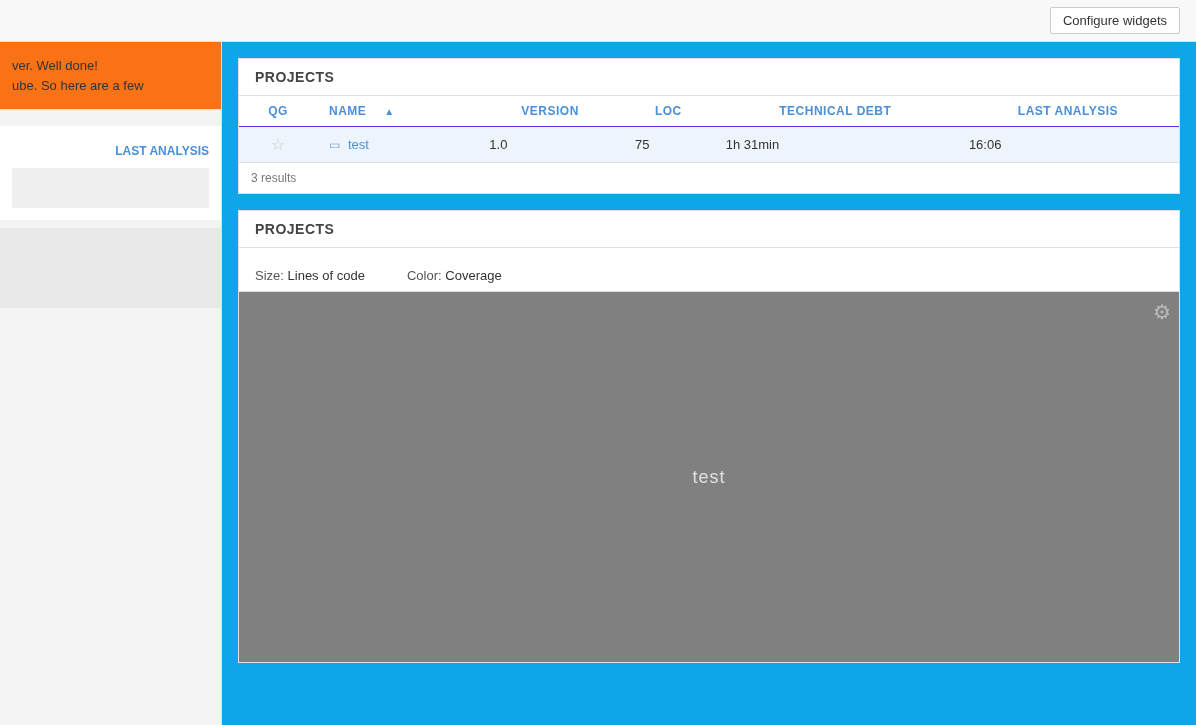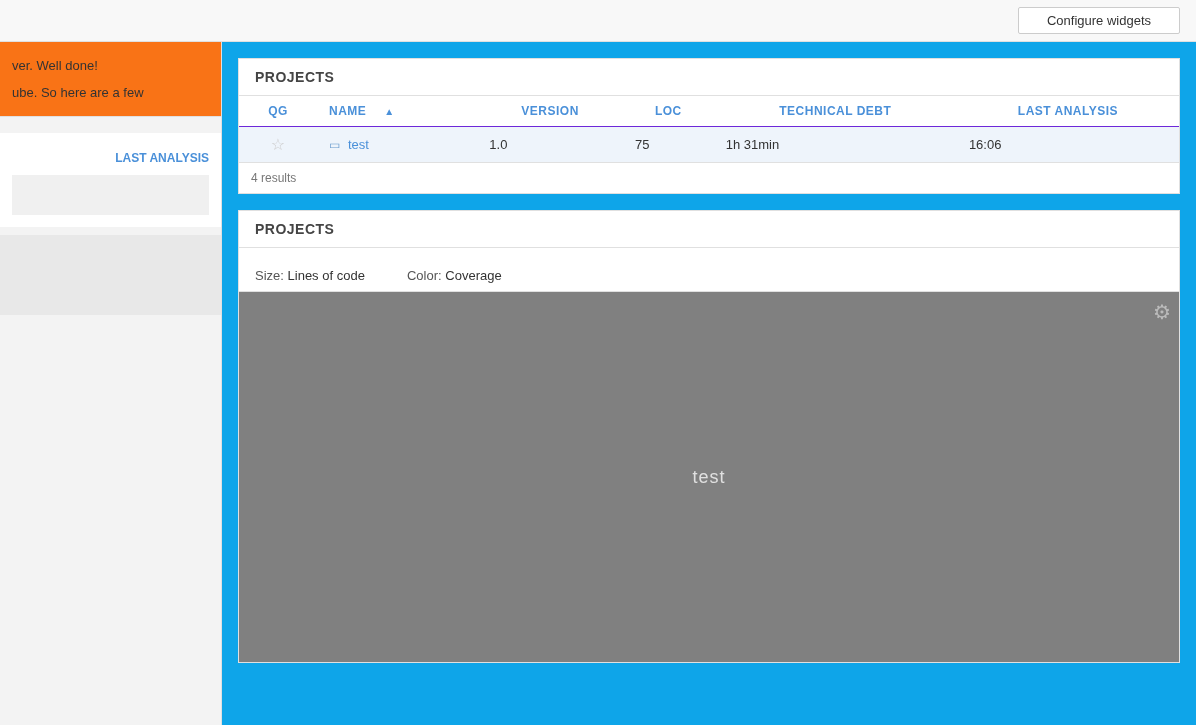--- a/index.html
+++ b/index.html
@@ -21,21 +21,21 @@
       background: #f8f8f8;
       border-bottom: 1px solid #e0e0e0;
       display: flex;
       align-items: center;
       justify-content: flex-end;
       padding-right: 16px;
     }
     .configure-btn {
       background: white;
       border: 1px solid #ccc;
-      padding: 5px 28px;
+      padding: 5px 12px;
       font-size: 13px;
       cursor: pointer;
       color: #333;
       border-radius: 2px;
     }
 
     
     .left-panel {
       position: absolute;
       top: 42px; left: 0;
@@ -50,21 +50,21 @@
       background: #f97316;
       border-bottom: 1px solid #e0e0e0;
     }
     .left-text-line1 {
       font-size: 13px;
       color: #333;
     }
     .left-text-line2 {
       font-size: 13px;
       color: #333;
-      margin-top: 12px;
+      margin-top: 5px;
     }
 
     .left-table-section {
       margin-top: 16px;
       background: white;
       padding: 12px;
     }
     .left-last-analysis {
       color: #4a90d9;
       font-size: 12px;
@@ -300,21 +300,21 @@
           <td class="right">
             <span>1h 31min</span>
           </td>
           <td class="right">
             <span>16:06</span>
           </td>
         </tr>
       </tbody>
     </table>
 
-    <div class="results-count">4 results</div>
+    <div class="results-count">3 results</div>
   </div>
 
   <div class="treemap-widget">
     <div class="widget-header">PROJECTS</div>
 
     <div class="size-color-bar">
       <span class="label">Size:</span>
       <span class="value">Lines of code</span>
       <span class="sep">&nbsp;&nbsp;&nbsp;</span>
       <span class="label">Color:</span>

